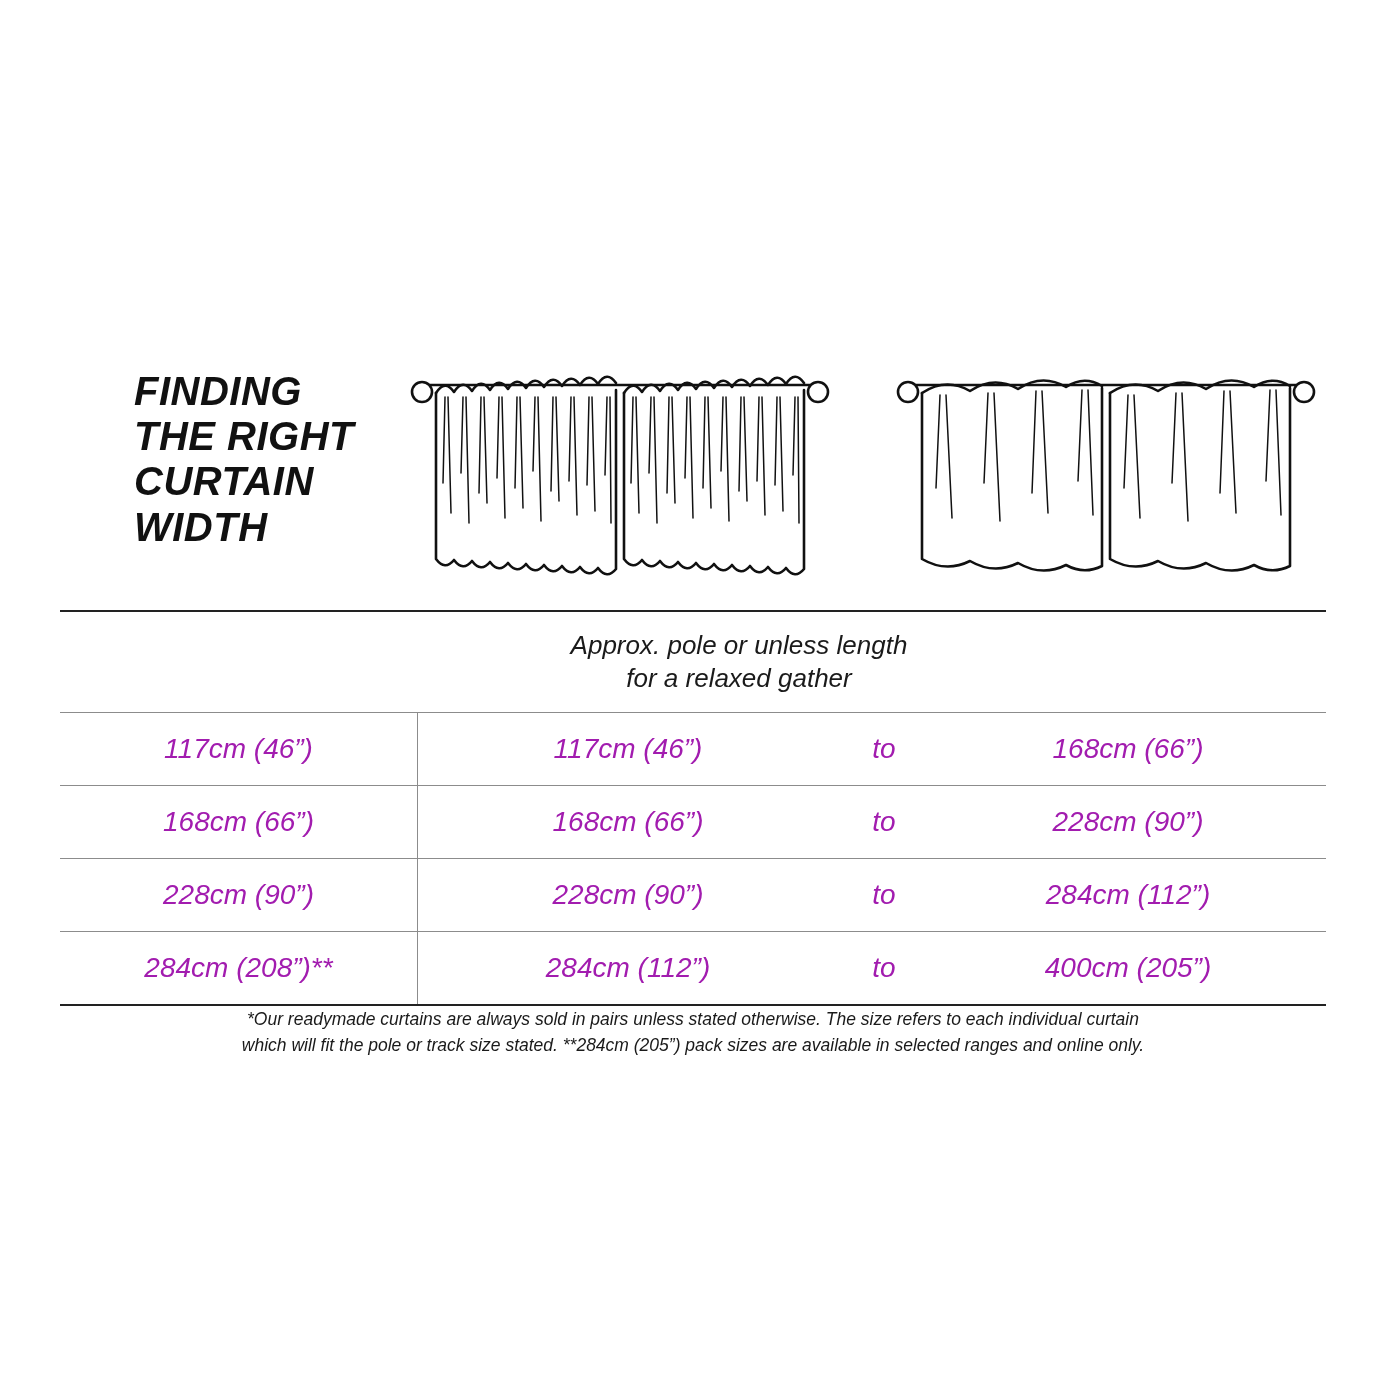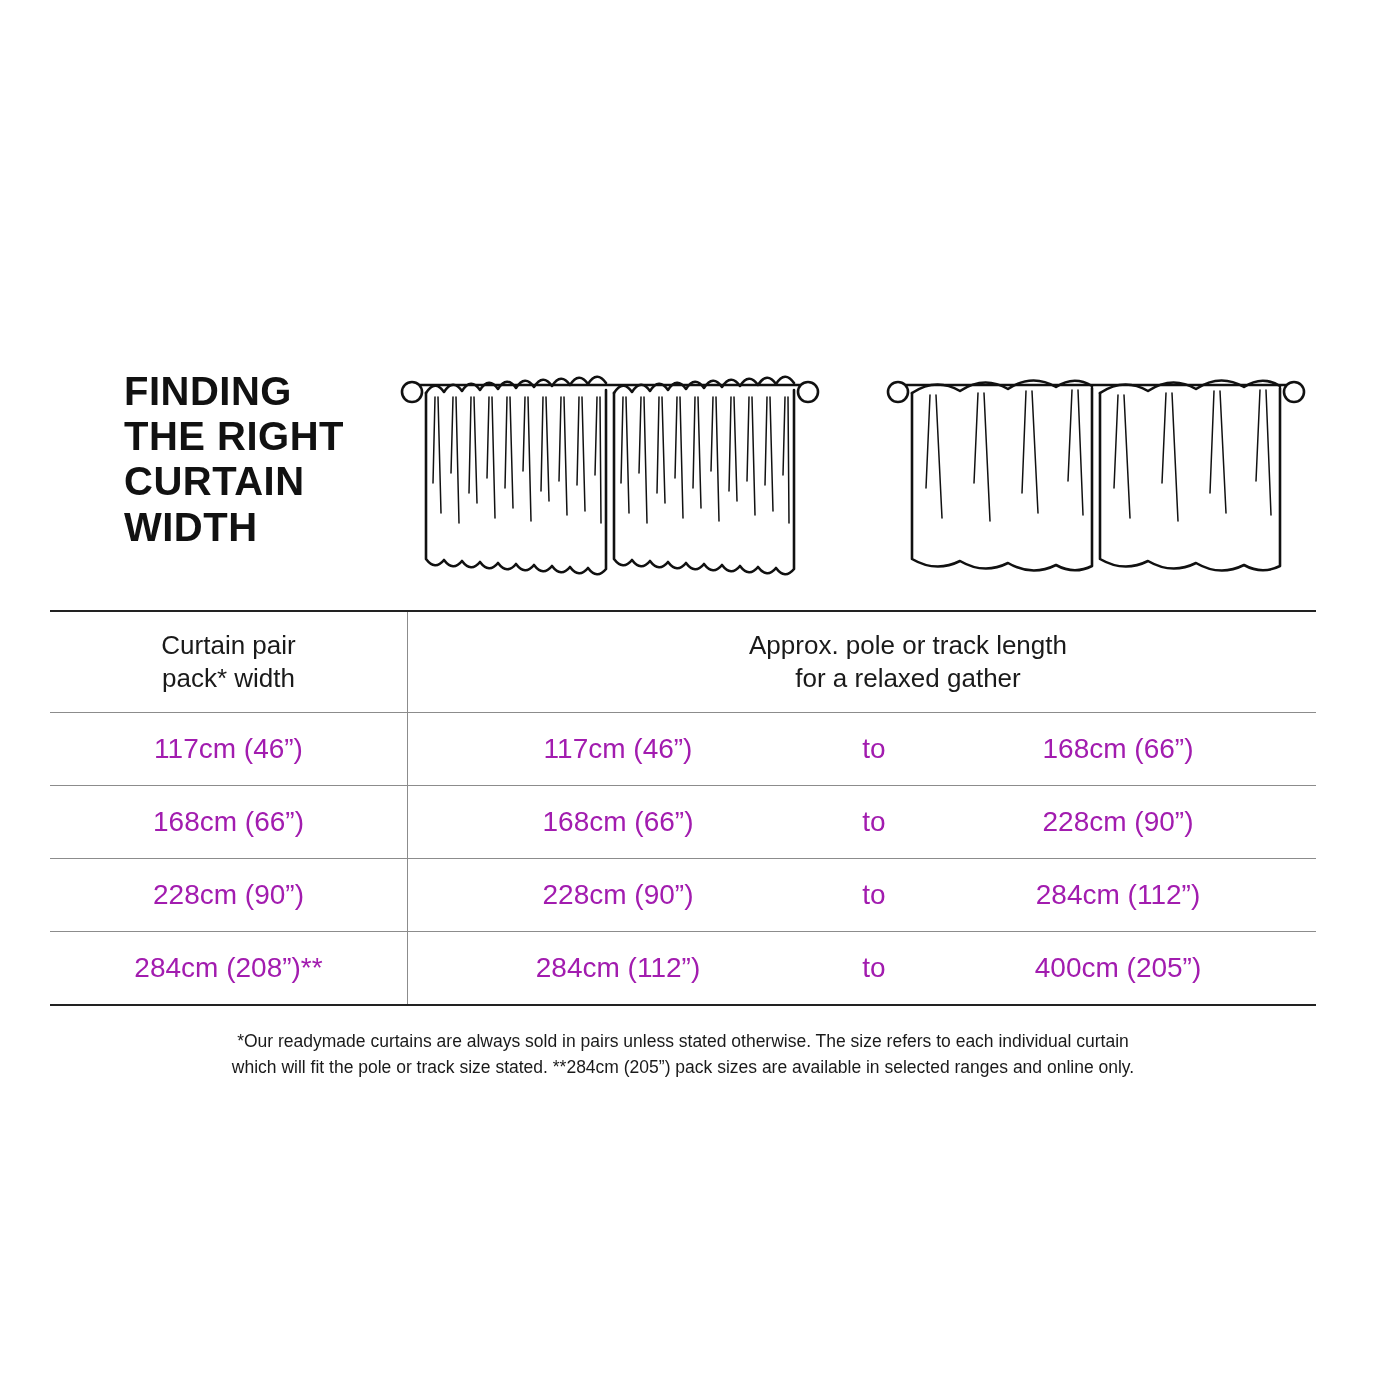--- a/index.html
+++ b/index.html
@@ -15,23 +15,24 @@
     overflow: hidden;
   }
   .page {
     position: relative;
     width: 1389px;
     height: 1389px;
     background: #ffffff;
   }
   .content {
     position: absolute;
-    left: 50px;
+    left: 60px;
     top: 355px;
     width: 1266px;
+    font-style: italic;
   }
 
   
   .top-area {
     display: flex;
     align-items: flex-start;
     height: 255px;
   }
   .title-block {
     width: 340px;
@@ -109,21 +110,20 @@
     height: 72px;
     font-size: 28px;
     color: #a21caf;
   }
   .hdr-text {
     display: block;
   }
 
   
   .footnote {
-    margin-top: 22px;
     font-size: 17.5px;
     line-height: 1.5;
     text-align: center;
     color: #1a1a1a;
     padding: 0 24px;
   }
 </style>
 </head>
 <body>
 
@@ -208,30 +208,24 @@
             </g>
           </svg>
         </div>
 
       </div>
     </div>
 
     <div class="table">
 
       <div class="row header">
-        <div class="cell col1">
-          <div>
-            <span class="hdr-text">Curtain pair</span>
-            <span class="hdr-text">pack* width</span>
-          </div>
-        </div>
         <div class="cell col-to"></div>
         <div class="cell col3">
           <div>
-            <span class="hdr-text">Approx. pole or track length</span>
+            <span class="hdr-text">Approx. pole or unless length</span>
             <span class="hdr-text">for a relaxed gather</span>
           </div>
         </div>
       </div>
 
       <div class="row data">
         <div class="cell col1">117cm (46”)</div>
         <div class="cell col2">117cm (46”)</div>
         <div class="cell col-to">to</div>
         <div class="cell col3">168cm (66”)</div>

